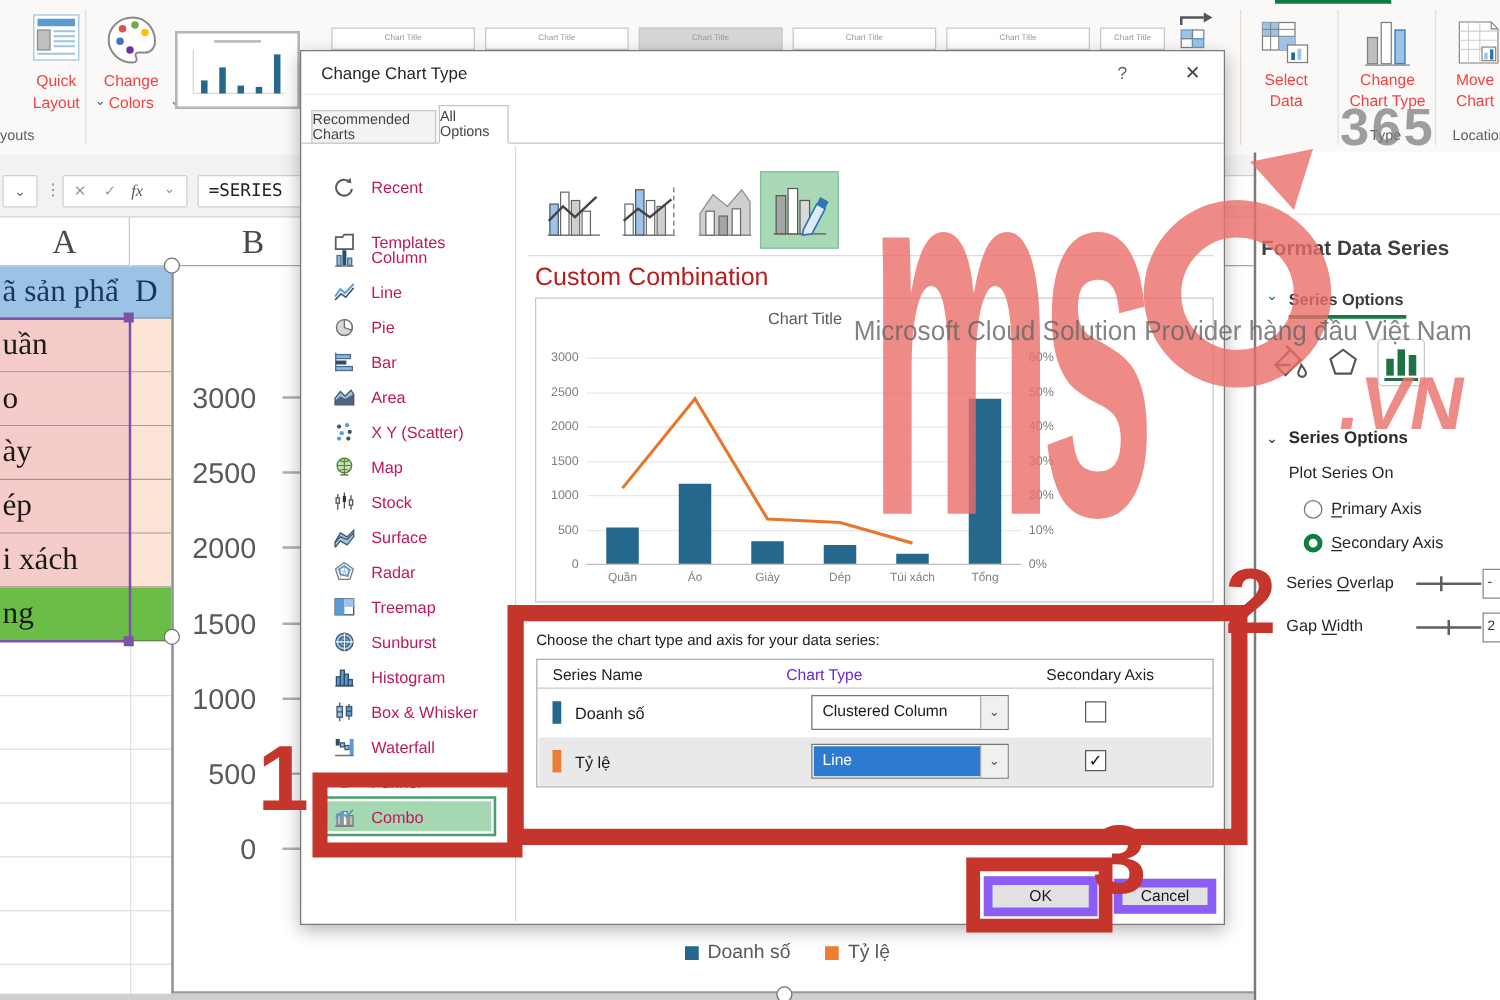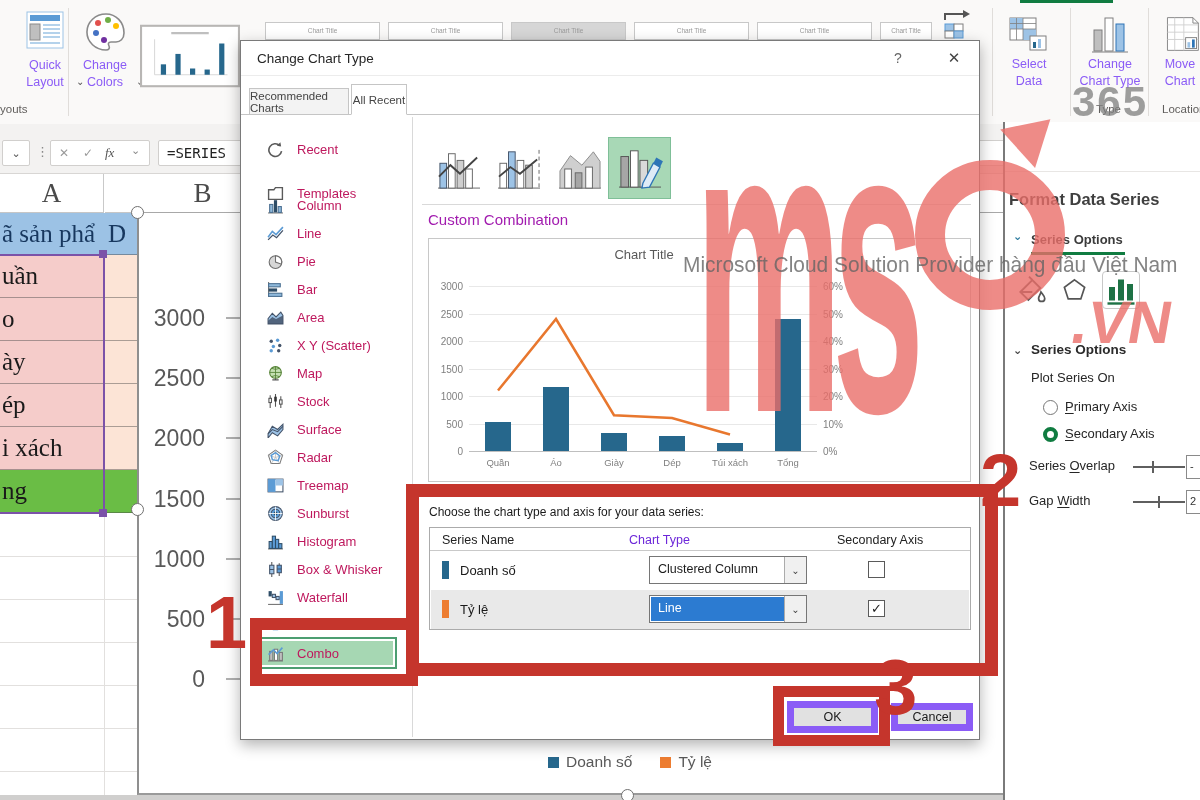--- a/index.html
+++ b/index.html
@@ -2,21 +2,21 @@
 <html><head>
 <meta charset="utf-8">
 <style>
   * { margin:0; padding:0; box-sizing:border-box; }
   body { font-family:"Liberation Sans","DejaVu Sans",sans-serif; }
   #canvas { position:relative; width:1200px; height:800px; background:#fff; overflow:hidden; color:#333; }
   .abs { position:absolute; }
   .flexc { display:flex; align-items:center; justify-content:center; }
   
   #ribbon { position:absolute; left:0; top:0; width:1200px; height:124px; background:#FAF9F8; z-index:2; }
-  .rb-label { position:absolute; font-size:12.5px; color:#8b5cf6; text-align:center; line-height:1.35; }
+  .rb-label { position:absolute; font-size:12.5px; color:#ef4444; text-align:center; line-height:1.35; }
   .rb-group { position:absolute; top:103px; font-size:11.5px; color:#605e5c; }
   .rb-div { position:absolute; top:8px; width:1px; height:108px; background:#e0ddda; }
   .gal-tile { position:absolute; top:22px; height:18px; background:#fff; border:1px solid #c8c8c8; font-size:6.5px; color:#9a9a9a; text-align:center; overflow:hidden; line-height:16px; }
   
   #fbar { position:absolute; left:0; top:124px; width:1200px; height:50px; background:#F3F2F1; border-bottom:1px solid #d8d6d4; z-index:1; }
   .fbox { position:absolute; top:16px; height:26px; background:#fff; border:1px solid #d1cfcd; border-radius:2px; }
   
   .hdr { position:absolute; top:174px; height:39px; font-family:"Liberation Serif","DejaVu Serif",serif; font-size:27px; color:#4a4a4a; text-align:center; background:#fff; z-index:1; }
   .cellA { position:absolute; left:0; width:104px; font-family:"Liberation Serif","DejaVu Serif",serif; font-size:25px; overflow:hidden; white-space:nowrap; border-bottom:1px solid rgba(70,70,70,.45); padding-left:2px; display:flex; align-items:center; z-index:1; }
   .cellB { position:absolute; left:104px; width:33px; font-family:"Liberation Serif","DejaVu Serif",serif; font-size:25px; overflow:hidden; border-bottom:1px solid rgba(70,70,70,.45); padding-left:4px; display:flex; align-items:center; z-index:1; }
@@ -222,21 +222,21 @@
     <div class="fbox" style="left:158px;width:850px;font-family:'DejaVu Sans Mono',monospace;font-size:14px;color:#222;padding:4px 0 0 8px;">=SERIES</div>
   </div>
 
   <div id="dlg">
     <div class="abs" style="left:16px;top:10px;font-size:13.5px;color:#262626;">Change Chart Type</div>
     <div class="abs flexc" style="left:644px;top:6px;width:26px;height:22px;font-size:14px;color:#666;">?</div>
     <div class="abs flexc" style="left:698px;top:5px;width:30px;height:24px;font-size:15px;color:#444;">✕</div>
     <div class="abs" style="left:0;top:34px;width:738px;height:1px;background:#ececec;"></div>
     <div class="abs" style="left:0;top:73px;width:738px;height:1px;background:#c5c5c5;"></div>
     <div class="tab" style="left:8px;top:47px;width:100px;height:27px;">Recommended Charts</div>
-    <div class="tab on" style="left:110px;top:43px;width:56px;height:31px;">All Recent</div>
+    <div class="tab on" style="left:110px;top:43px;width:56px;height:31px;">All Options</div>
     <div class="abs" style="left:171px;top:76px;width:1px;height:620px;background:#d9d9d9;"></div>
     <div id="sb" class="abs" style="left:0;top:94px;width:172px;height:560px;">
         <div class="sb-item" style="top: 0px;">
           <span class="sb-ico">
             <svg viewBox="0 0 16 16">
               <path d="M13.7 9.5A6 6 0 1 1 12 4.3" fill="none" stroke="#5a5a5a" stroke-width="1.5"></path>
               <path d="M12.6 1.2l.7 4-4-.7z" fill="#5a5a5a"></path>
             </svg>
           </span>
           <span>Recent</span>
@@ -466,21 +466,21 @@
               <path d="M2 42h44" stroke="#555"></path>
               <rect x="4" y="10" width="8" height="32" fill="#a6a6a6" stroke="#555"></rect>
               <rect x="14" y="4" width="8" height="38" fill="#fff" stroke="#555"></rect>
               <rect x="24" y="14" width="8" height="28" fill="#d9d9d9" stroke="#555"></rect>
               <path d="M27 38L38 17l7 4-11 21-8 1z" fill="#DEEBF7" stroke="#2E75B6" stroke-width="1.4"></path>
               <path d="M38 17l3-6 7 4-3 6z" fill="#2E75B6"></path>
             </svg></span>
         </div>
       </div>
     <div class="abs" style="left:181px;top:163px;width:549px;height:1px;background:#d9d9d9;"></div>
-    <div class="abs" style="left:187px;top:170px;font-size:15px;color:#a21caf;">Custom Combination</div>
+    <div class="abs" style="left:187px;top:170px;font-size:20px;color:#b91c1c;">Custom Combination</div>
     <div id="pv" class="abs" style="left:187px;top:197px;width:543px;height:244px;border:1px solid #c8c8c8;background:#fff;">
       <div class="abs" style="left:120px;top:8px;width:190px;text-align:center;font-size:13px;color:#595959;">Chart Title</div>
     <div class="abs" style="left: 40px; top: 47px; width: 348px; height: 1px; background: rgb(232, 232, 232);"></div>
         <div class="pv-lab" style="left: 0px; top: 42px; width: 34px; text-align: right;">3000</div>
         <div class="pv-lab" style="left: 394px; top: 42px;">60%</div>
         <div class="abs" style="left: 40px; top: 74.5px; width: 348px; height: 1px; background: rgb(232, 232, 232);"></div>
         <div class="pv-lab" style="left: 0px; top: 69.5px; width: 34px; text-align: right;">2500</div>
         <div class="pv-lab" style="left: 394px; top: 69.5px;">50%</div>
         <div class="abs" style="left: 40px; top: 102px; width: 348px; height: 1px; background: rgb(232, 232, 232);"></div>
         <div class="pv-lab" style="left: 0px; top: 97px; width: 34px; text-align: right;">2000</div>

